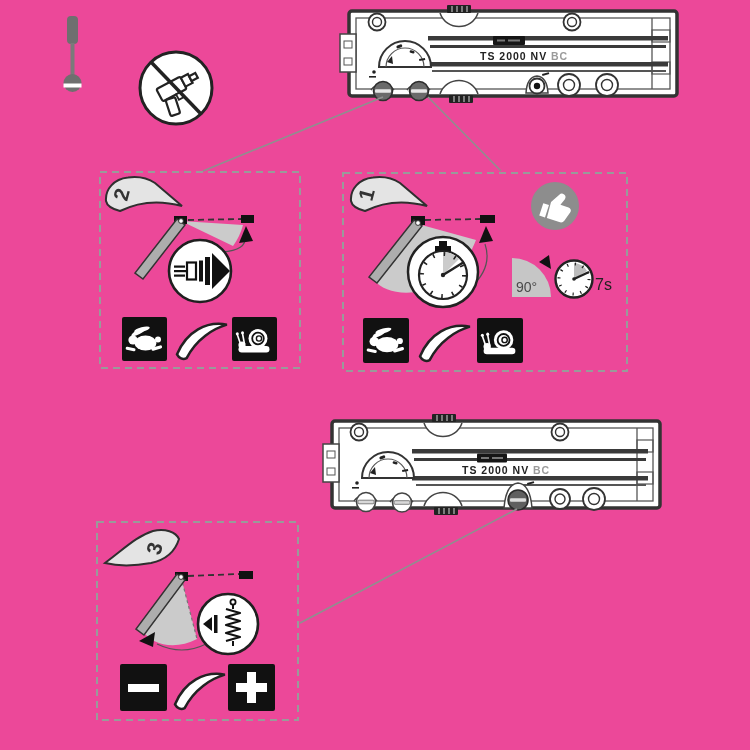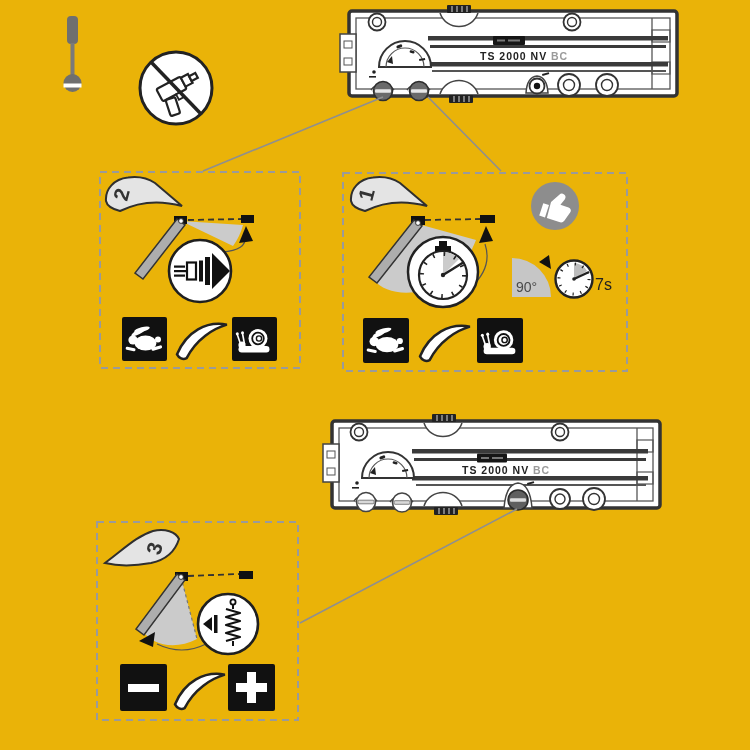--- a/index.html
+++ b/index.html
@@ -1,16 +1,16 @@
 <!DOCTYPE html>
 <html><head>
 <meta charset="utf-8">
 <style>
   html,body{margin:0;padding:0;background:#fff;}
-  .canvas{position:relative;width:750px;height:750px;background:#eab308;overflow:hidden;
+  .canvas{position:relative;width:750px;height:750px;background:#ec4899;overflow:hidden;
           font-family:"Liberation Sans", sans-serif;}
   svg text{font-family:"Liberation Sans", sans-serif;}
 </style>
 </head>
 <body>
 
 <div class="canvas">
 <svg width="750" height="750" viewBox="0 0 750 750">
 
   <defs>

